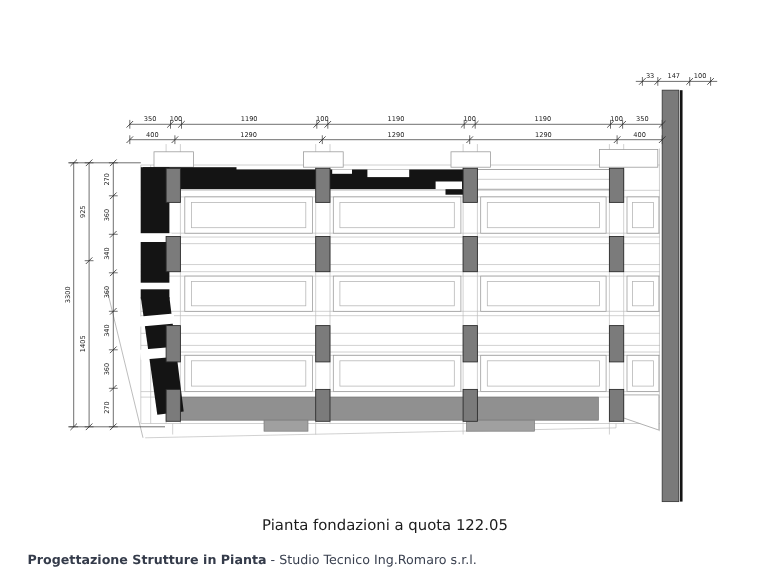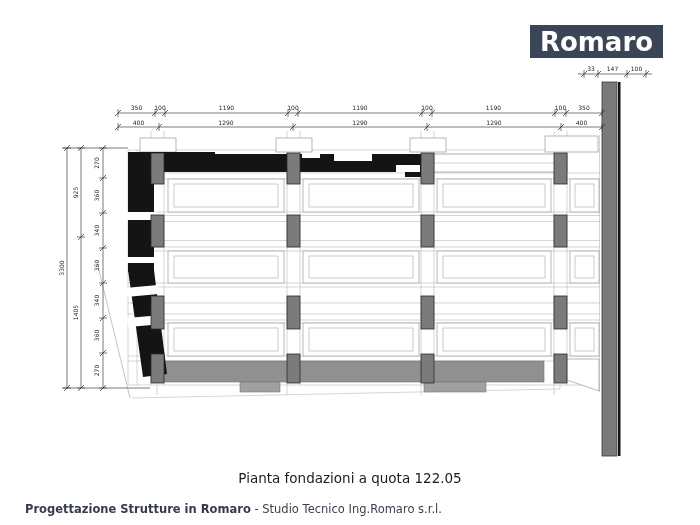--- a/index.html
+++ b/index.html
@@ -13,23 +13,20 @@
   .footer{position:absolute;left:25px;top:502px;font-size:11.5px;color:#3a4150;}
   .footer b{font-weight:bold;color:#343b4a;}
   svg text{font-family:"DejaVu Sans",sans-serif;font-size:6px;fill:#222;}
   svg{position:absolute;left:0;top:0;}
 </style>
 </head>
 <body>
 
 <div class="page">
 
-  <div class="logo">
-    <span>Romaro</span>
-  </div>
 
   <svg width="700" height="525" viewBox="0 0 700 525">
 
     <g stroke="#b8b8b8" stroke-width="0.6" fill="none">
       <path d="M128 150H600M128 173H600M128 179H600M128 212H600M128 215.5H600M128 221.5H600M128 240.5H600M128 247H600M128 251H600M128 283H600M128 287H600M128 303H600M128 314H600M128 320H600M128 323H600M128 356H600M128 361H600M128 385H600"></path>
       <path d="M151 131V385M164 131V385M287 131V385M300 131V385M421 131V385M434 131V385M554 131V385M567 131V385M128 150V385M137 150V385M599.5 135V392"></path>
       <path d="M157 385v10M287 385v10M421 385v10M554 385v10M132 398L560 389M560 385v4"></path>
       <path d="M97 262L130 398" stroke="#9a9a9a"></path>
     </g>
 
@@ -166,16 +163,16 @@
     <g text-anchor="middle">
       <text x="591" y="71">33</text>
       <text x="612.5" y="71">147</text>
       <text x="636.5" y="71">100</text>
     </g>
   </svg>
 
   <div class="caption">Pianta fondazioni a quota 122.05</div>
 
   <div class="footer">
-    <b>Progettazione Strutture in Romaro</b><span> - Studio Tecnico Ing.Romaro s.r.l.</span>
+    <b>Progettazione Strutture in Pianta</b><span> - Studio Tecnico Ing.Romaro s.r.l.</span>
   </div>
 
 </div>
 
 </body></html>

